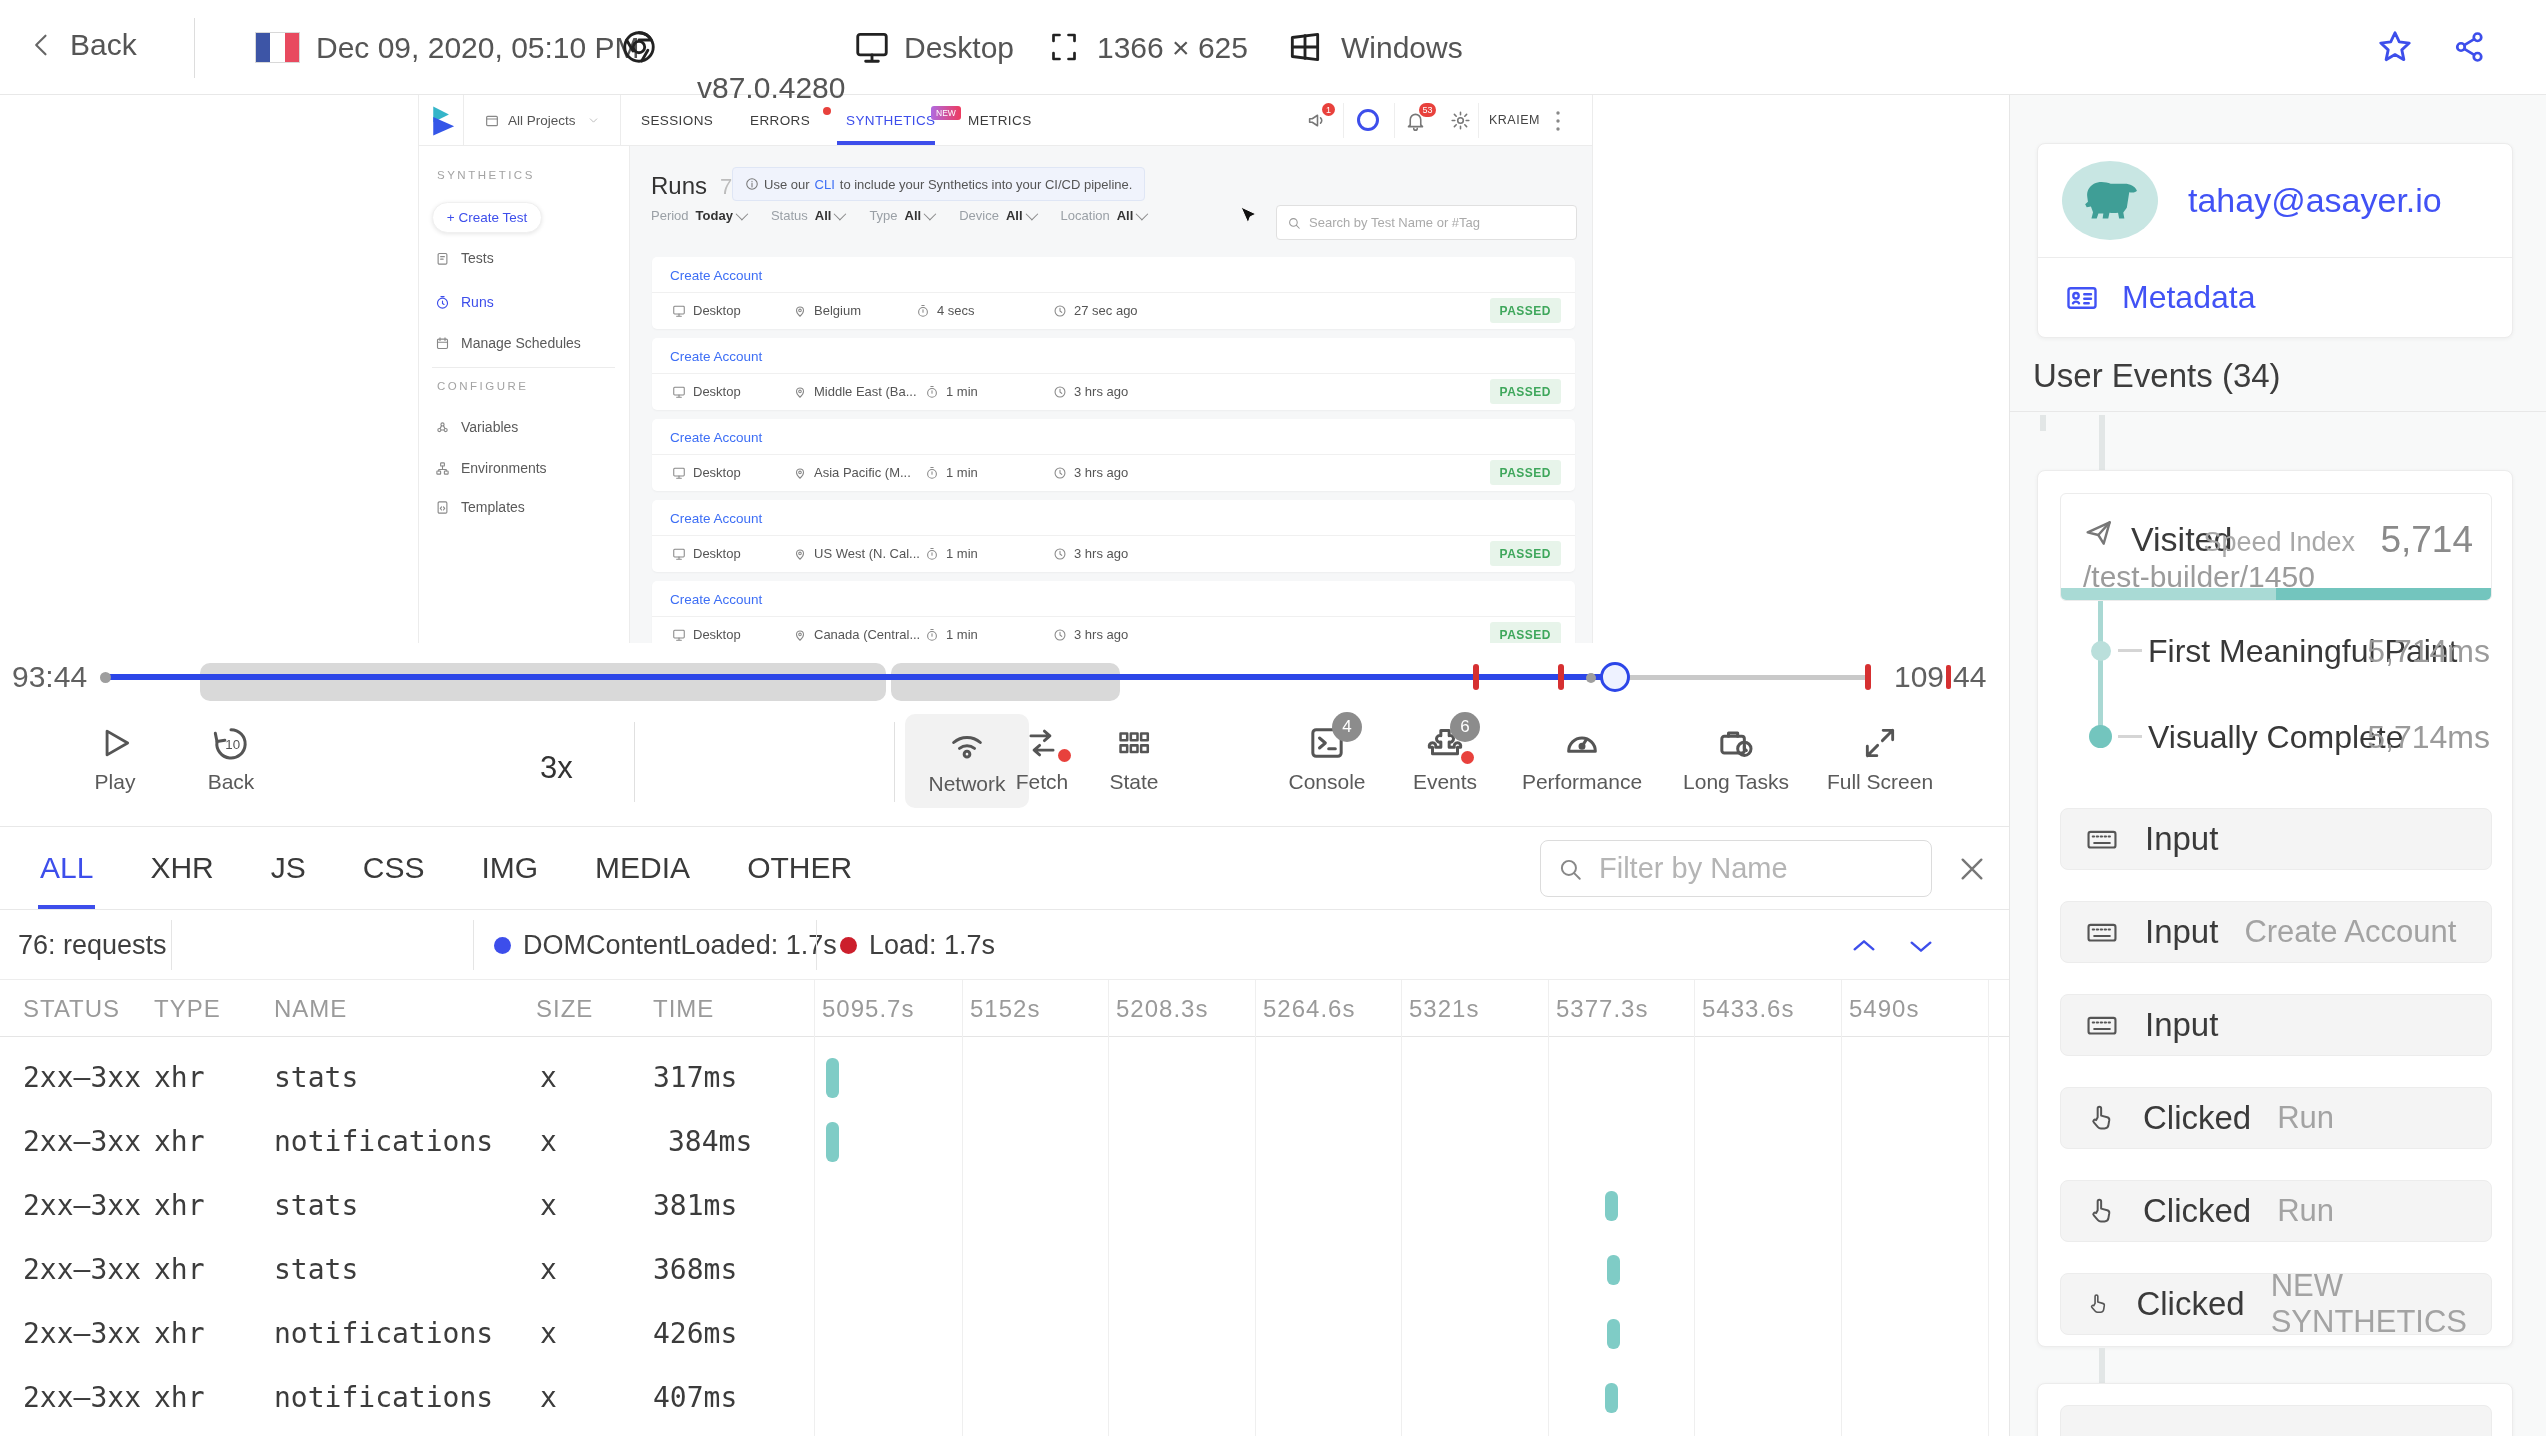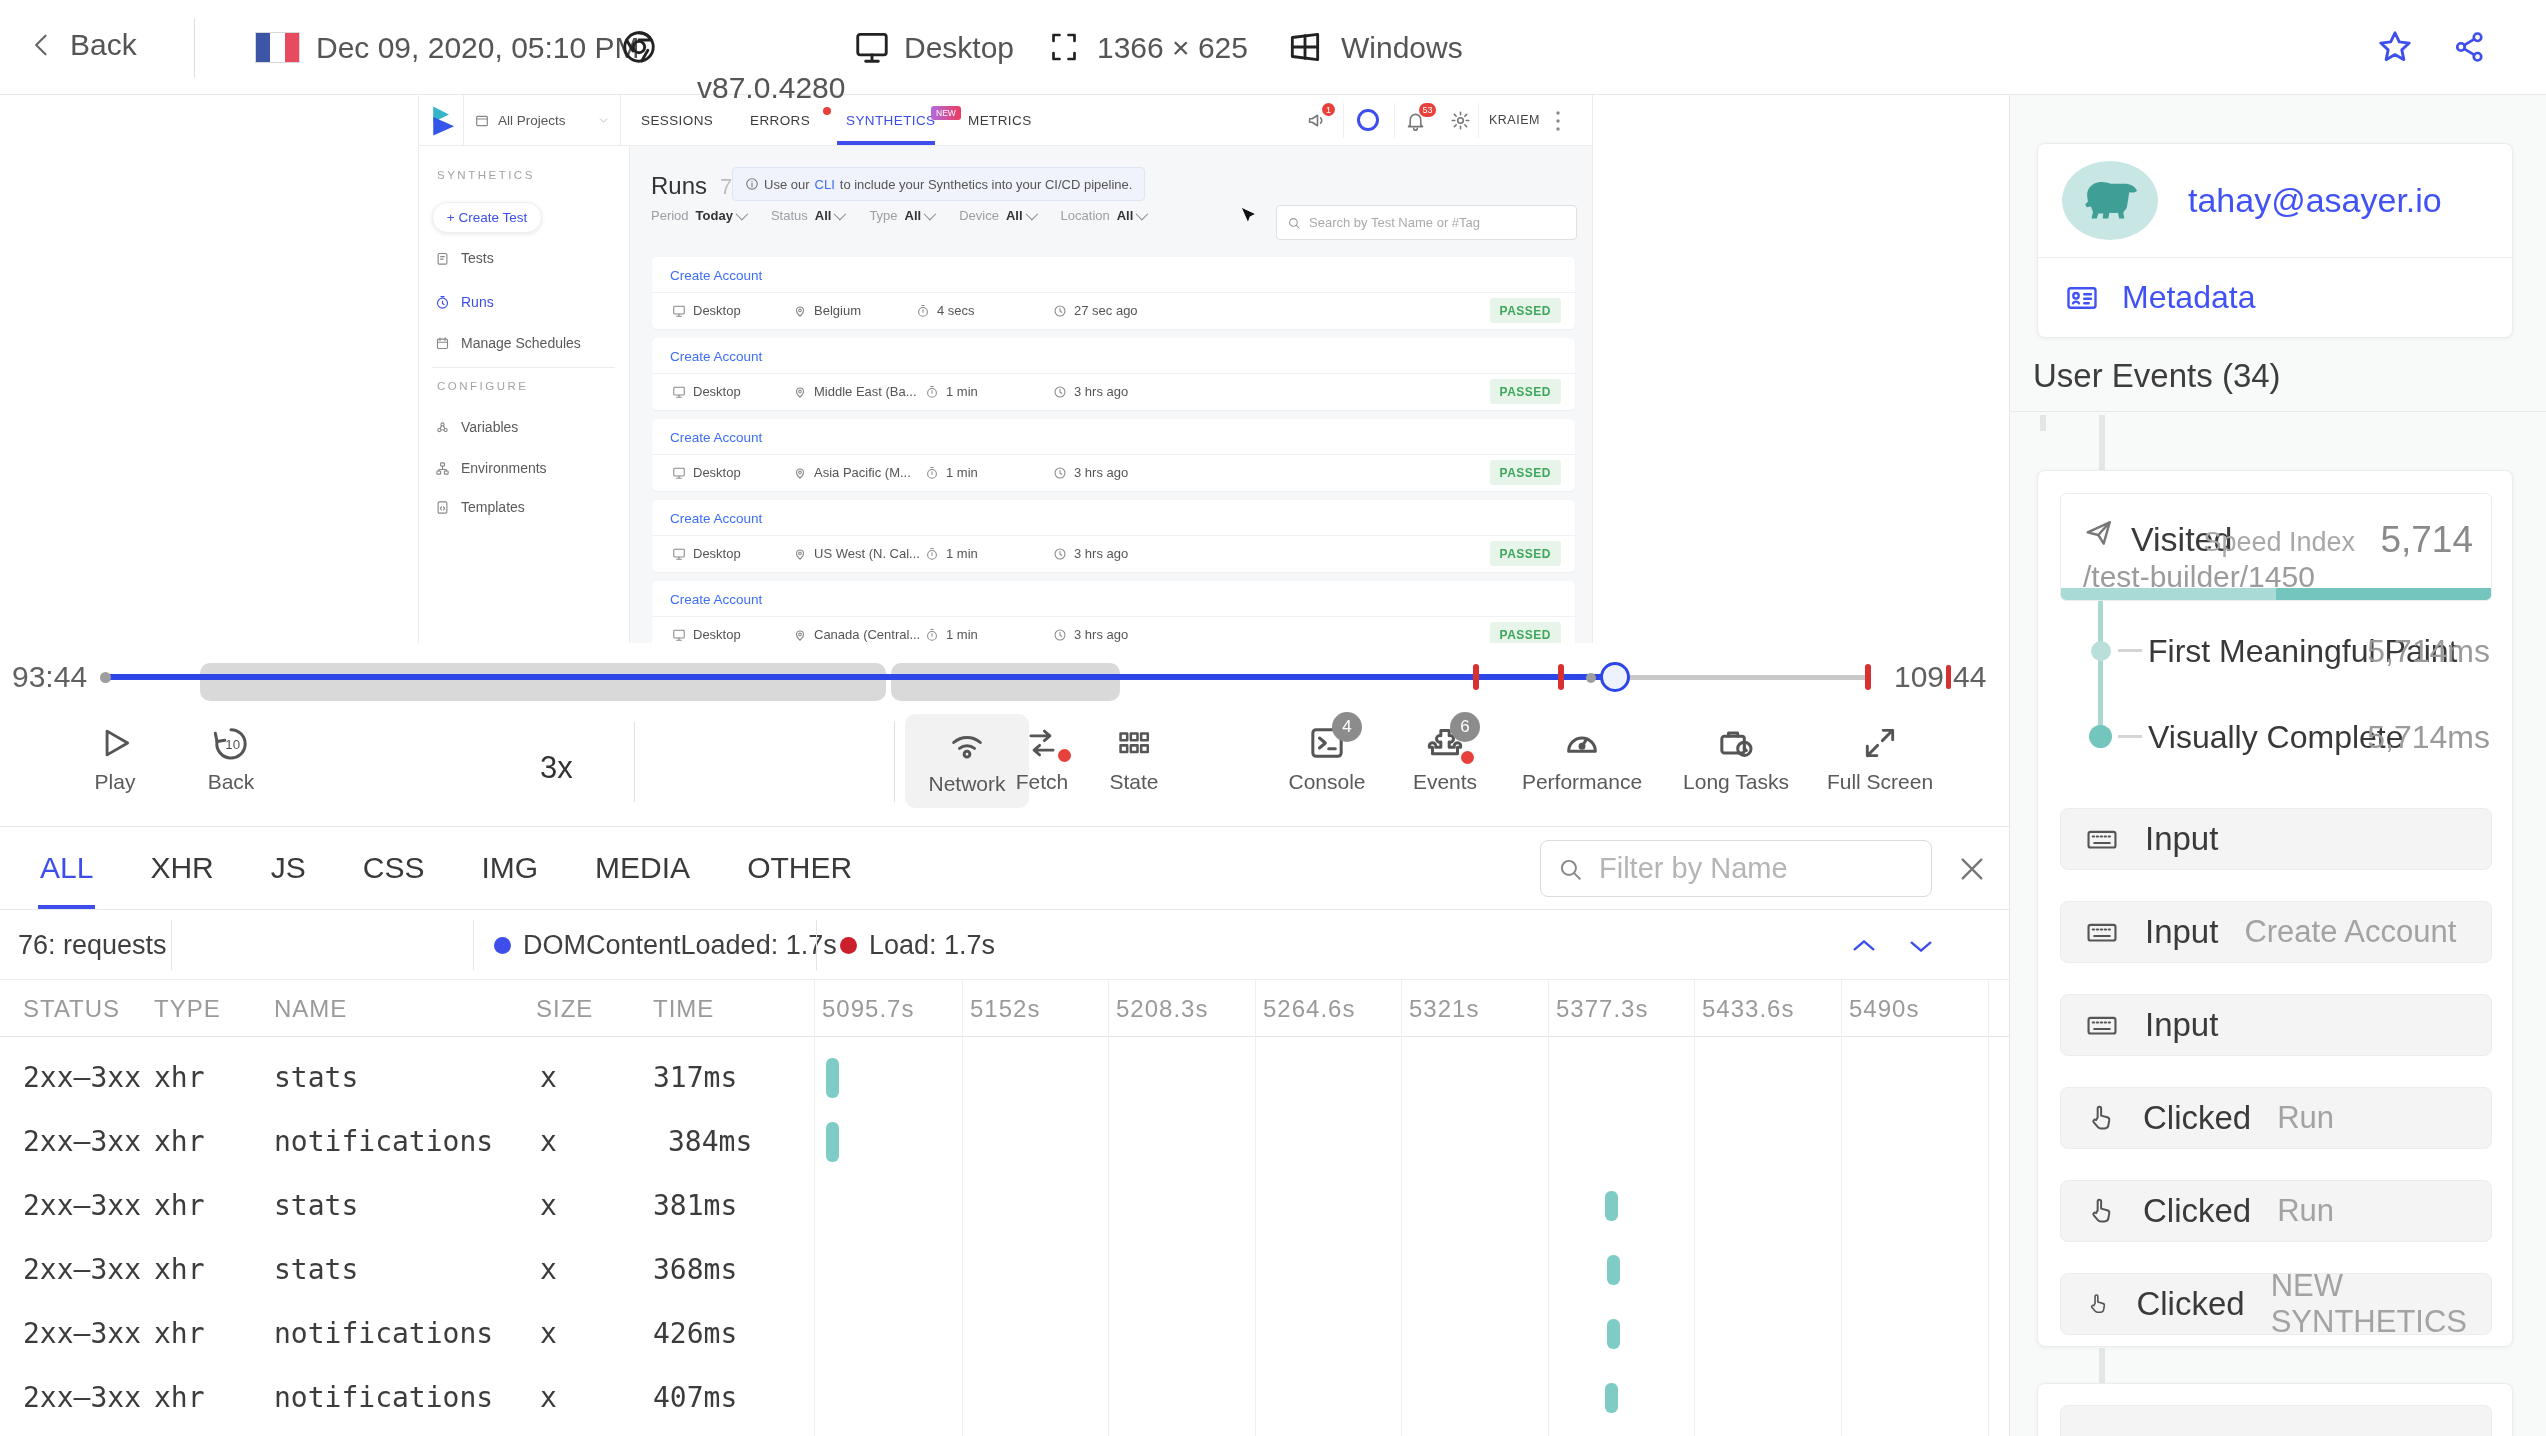--- a/index.html
+++ b/index.html
@@ -160,21 +160,21 @@
 </header>
 
 <div id="stage">
 <div id="miniapp">
 
   <div id="mnav">
     <svg class="abs" style="left:10px;top:9px;" width="32" height="34" viewBox="0 0 24 26">
       <path d="M3 2l12 6-12 6z" fill="#35b5c9"></path>
           <path d="M3 10l16 7-16 7z" fill="#3456e8"></path>
         </svg>
-    <div class="abs" style="left:44px;top:0;width:158px;height:51px;border-left:1px solid #ececec;border-right:1px solid #ececec;display:flex;align-items:center;padding:0 10px;gap:8px;">
+    <div class="abs" style="left:44px;top:0;width:158px;height:51px;border-left:1px solid #ececec;border-right:1px solid #ececec;display:flex;align-items:center;padding:0 20px;gap:8px;">
       <svg class="ic" width="16" height="16" viewBox="0 0 24 24" style="color:#888">
             <rect x="4" y="5" width="16" height="14" rx="1.5"></rect>
             <path d="M4 9h16"></path>
           </svg>
       <span style="font-size:13.5px;color:#555;">All Projects</span>
       <svg class="ic" width="13" height="13" viewBox="0 0 24 24" style="color:#bbb;margin-left:auto;">
             <path d="M6 9l6 6 6-6"></path>
           </svg>
     </div>
     <span class="mtab" style="left:222px;">SESSIONS</span>

